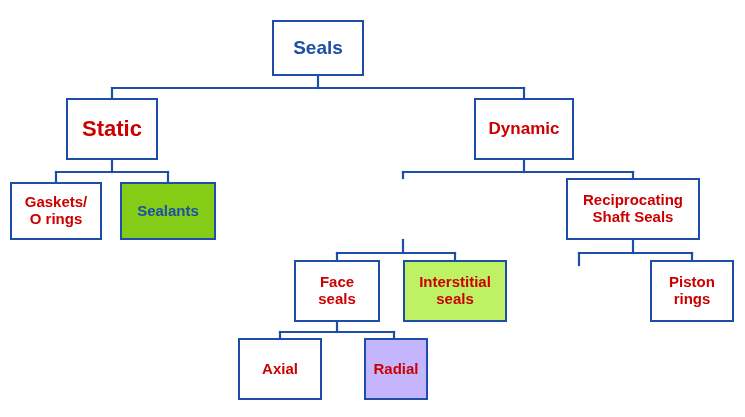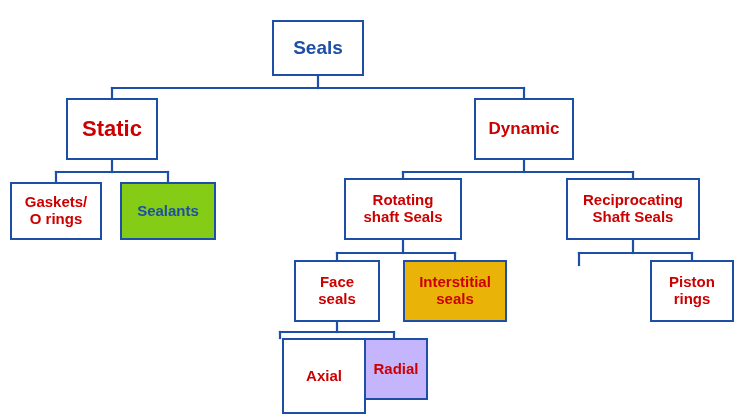--- a/index.html
+++ b/index.html
@@ -85,39 +85,35 @@
     <div class="node" style="left: 474px; top: 98px; width: 100px; height: 62px; border-color: rgb(29, 79, 168); background: rgb(255, 255, 255);">
       <span class="node-label txt-red" style="font-size: 17px; color: rgb(204, 0, 0);">Dynamic</span>
     </div>
     <div class="node" style="left: 10px; top: 182px; width: 92px; height: 58px; border-color: rgb(29, 79, 168); background: rgb(255, 255, 255);">
       <span class="node-label txt-red" style="font-size: 15px; color: rgb(204, 0, 0);">Gaskets/
 O rings</span>
     </div>
     <div class="node" style="left: 120px; top: 182px; width: 96px; height: 58px; border-color: rgb(29, 79, 168); background: #84cc16;">
       <span class="node-label txt-blue" style="font-size: 15px; color: rgb(29, 79, 168);">Sealants</span>
     </div>
-    <div class="node" style="left: 344px; top: 178px; width: 118px; height: 62px; border-color: rgb(29, 79, 168); background: rgb(255, 255, 255);">
-      <span class="node-label txt-red" style="font-size: 15px; color: rgb(204, 0, 0);">Rotating
-shaft Seals</span>
-    </div>
     <div class="node" style="left: 566px; top: 178px; width: 134px; height: 62px; border-color: rgb(29, 79, 168); background: rgb(255, 255, 255);">
       <span class="node-label txt-red" style="font-size: 15px; color: rgb(204, 0, 0);">Reciprocating
 Shaft Seals</span>
     </div>
     <div class="node" style="left: 294px; top: 260px; width: 86px; height: 62px; border-color: rgb(29, 79, 168); background: rgb(255, 255, 255);">
       <span class="node-label txt-red" style="font-size: 15px; color: rgb(204, 0, 0);">Face
 seals</span>
     </div>
-    <div class="node" style="left: 403px; top: 260px; width: 104px; height: 62px; border-color: rgb(29, 79, 168); background: #eab308;">
+    <div class="node" style="left: 403px; top: 260px; width: 104px; height: 62px; border-color: rgb(29, 79, 168); background: #bef264;">
       <span class="node-label txt-red" style="font-size: 15px; color: rgb(204, 0, 0);">Interstitial
 seals</span>
     </div>
     <div class="node" style="left: 650px; top: 260px; width: 84px; height: 62px; border-color: rgb(29, 79, 168); background: rgb(255, 255, 255);">
       <span class="node-label txt-red" style="font-size: 15px; color: rgb(204, 0, 0);">Piston
 rings</span>
     </div>
-    <div class="node" style="left: 238px; top: 338px; width: 84px; height: 76px; border-color: rgb(29, 79, 168); background: rgb(255, 255, 255); margin-left: 44px;">
+    <div class="node" style="left: 238px; top: 338px; width: 84px; height: 62px; border-color: rgb(29, 79, 168); background: rgb(255, 255, 255);">
       <span class="node-label txt-red" style="font-size: 15px; color: rgb(204, 0, 0);">Axial</span>
     </div>
     <div class="node" style="left: 364px; top: 338px; width: 64px; height: 62px; border-color: rgb(29, 79, 168); background: #c4b5fd;">
       <span class="node-label txt-red" style="font-size: 15px; color: rgb(204, 0, 0);">Radial</span>
     </div>
   </div>
 
 </body></html>

